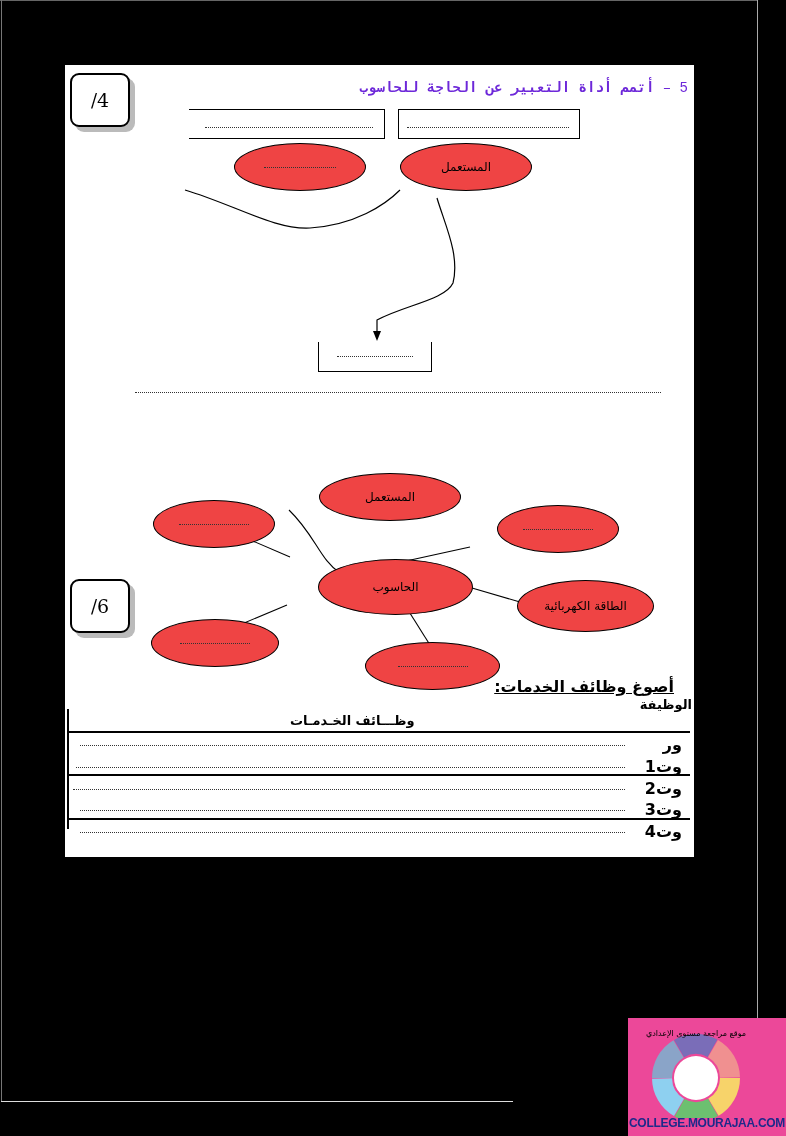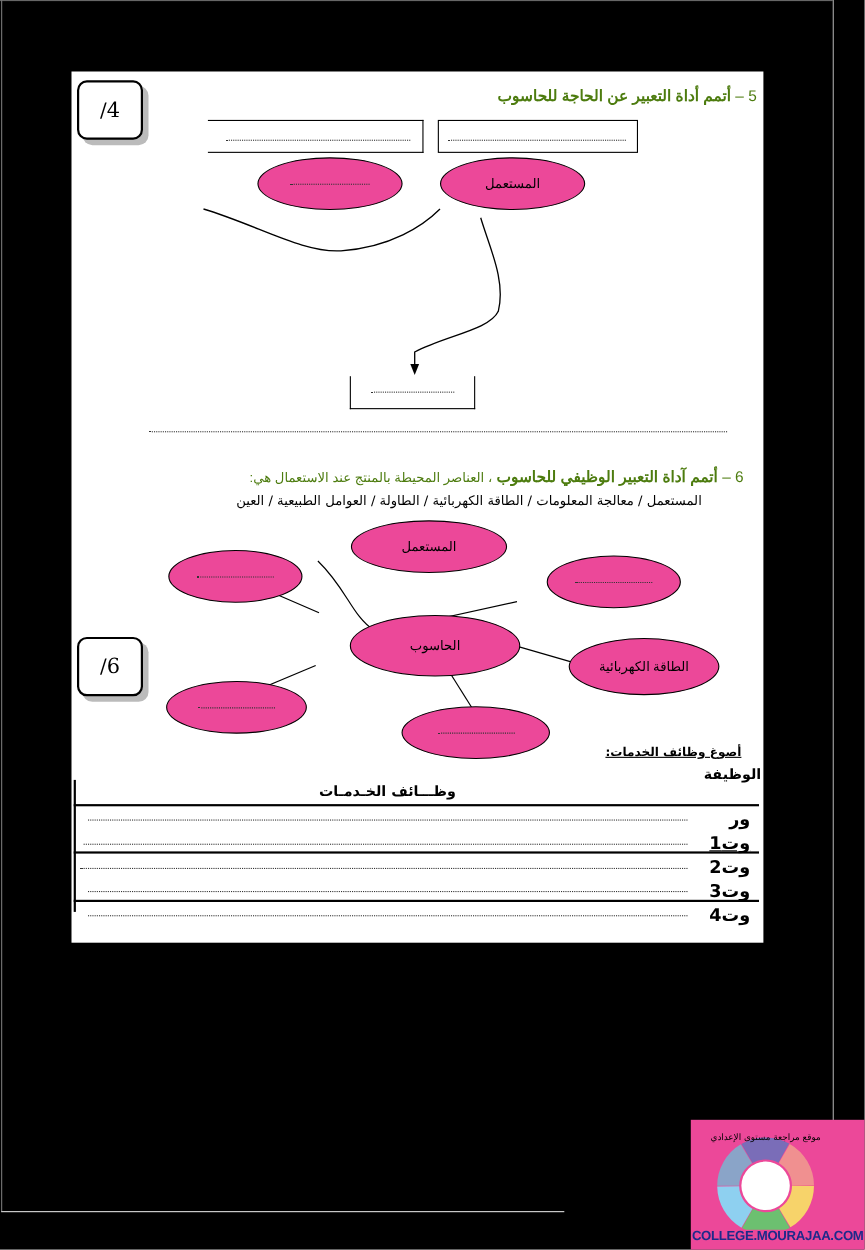--- a/index.html
+++ b/index.html
@@ -6,28 +6,28 @@
   body { width:786px; height:1136px; background:#000; position:relative; overflow:hidden; font-family:"DejaVu Sans", sans-serif; }
   .frame-top { position:absolute; left:0; top:0; width:757px; height:1px; background:#666; }
   .frame-left { position:absolute; left:1px; top:0; width:1px; height:1101px; background:#777; }
   .frame-right { position:absolute; left:757px; top:0; width:1px; height:1101px; background:#aaa; }
   .frame-bottom { position:absolute; left:1px; top:1101px; width:512px; height:1px; background:#ddd; }
   .page { position:absolute; left:65px; top:65px; width:629px; height:792px; background:#fff; }
   .abs { position:absolute; }
   .rtl { direction:rtl; }
   .score-box { position:absolute; width:56px; height:50px; border:2.5px solid #000; border-radius:9px; background:#fff; box-shadow:5px 5px 0 #bbb; display:flex; align-items:center; justify-content:center; font-family:"DejaVu Serif", serif; font-size:18px; }
   .score-box sub { font-size:19px; vertical-align:-6px; }
-  .q-title { font-family:Liberation Sans, sans-serif; font-size:14px; color:#4d7c0f; white-space:nowrap; }
+  .q-title { font-family:Liberation Mono, monospace; font-size:14px; color:#6d28d9; white-space:nowrap; }
   .q-title b { font-weight:bold; }
   .dots { border-bottom:1px dotted #333; height:0; }
   .rect-box { position:absolute; border:1px solid #000; background:#fff; }
-  .ellipse { position:absolute; border:1px solid #000; border-radius:50%; background:#ec4899; display:flex; align-items:center; justify-content:center; font-size:12px;font-family:Liberation Serif, serif; }
+  .ellipse { position:absolute; border:1px solid #000; border-radius:50%; background:#ef4444; display:flex; align-items:center; justify-content:center; font-size:12px; }
   .ellipse .dots { width:70px; }
   svg.lines { position:absolute; left:0; top:0; }
-  .sub-title { font-size:11px; font-weight:bold; text-decoration:underline; }
+  .sub-title { font-size:16px; font-weight:bold; text-decoration:underline; }
   .table-head { font-size:13px; font-weight:bold; }
   .row-label { position:absolute; font-size:16px; font-weight:bold; font-family:"DejaVu Sans", sans-serif; direction:rtl; }
   .hline { position:absolute; height:1.5px; background:#000; }
   .logo { position:absolute; left:628px; top:1018px; width:158px; height:118px; background:#ec4899; }
   .logo-text { position:absolute; left:0; width:158px; bottom:6px; text-align:center; font-family:"Liberation Sans", sans-serif; font-weight:bold; font-size:12px; color:#1e2a8a; letter-spacing:-0.3px; }
 </style>
 </head>
 <body>
 
 <div class="frame-top"></div>
@@ -66,26 +66,20 @@
   <div class="ellipse" style="left:335px; top:78px; width:130px; height:46px;">
     <span>المستعمل</span>
   </div>
 
   <div class="abs" style="left:253px; top:277px; width:112px; height:29px; border:1px solid #000; border-top:none;">
     <div class="dots" style="position:absolute; left:18px; top:14px; width:76px;"></div>
   </div>
 
   <div class="dots" style="position:absolute; left:70px; top:327px; width:526px;"></div>
 
-  <div class="abs rtl q-title" style="right:18px; top:360px;">
-    <span>6 –</span>
-    <b>أتمم آداة التعبير الوظيفي للحاسوب</b>
-    <span style="font-size:12px;">، العناصر المحيطة بالمنتج عند الاستعمال هي:</span>
-  </div>
-  <div class="abs rtl" style="right:56px; top:383px; font-size:12px; white-space:nowrap;">المستعمل / معالجة المعلومات / الطاقة الكهربائية / الطاولة / العوامل الطبيعية / العين</div>
 
   <svg class="lines" width="629" height="792">
     <path d="M224,445 C250,470 255,495 275,508" fill="none" stroke="#000" stroke-width="1.1"></path>
     <path d="M160,464 L225,492" fill="none" stroke="#000" stroke-width="1.1"></path>
     <path d="M300,505 L405,482" fill="none" stroke="#000" stroke-width="1.1"></path>
     <path d="M407,523 L455,537" fill="none" stroke="#000" stroke-width="1.1"></path>
     <path d="M160,566 L222,540" fill="none" stroke="#000" stroke-width="1.1"></path>
     <path d="M343,545 L365,580" fill="none" stroke="#000" stroke-width="1.1"></path>
   </svg>
 
@@ -123,21 +117,21 @@
   <div class="abs rtl table-head" style="right:2px; top:632px;">الوظيفة</div>
   <div class="abs rtl table-head" style="left:225px; top:648px;">وظـــائف الخـدمـات</div>
 
   <div class="hline" style="left:2px; top:666px; width:623px;"></div>
   <div class="hline" style="left:2px; top:709px; width:623px;"></div>
   <div class="hline" style="left:2px; top:753px; width:623px;"></div>
 
   <div class="row-label" style="right:12px; top:670px;">ور</div>
   <div class="dots" style="position:absolute; left:15px; top:680px; width:545px;"></div>
 
-  <div class="row-label" style="right:12px; top:692px;text-decoration:underline;">وت1</div>
+  <div class="row-label" style="right:12px; top:692px;">وت1</div>
   <div class="dots" style="position:absolute; left:11px; top:702px; width:549px;"></div>
 
   <div class="row-label" style="right:12px; top:714px;">وت2</div>
   <div class="dots" style="position:absolute; left:8px; top:724px; width:552px;"></div>
 
   <div class="row-label" style="right:12px; top:735px;">وت3</div>
   <div class="dots" style="position:absolute; left:15px; top:745px; width:545px;"></div>
 
   <div class="row-label" style="right:12px; top:757px;">وت4</div>
   <div class="dots" style="position:absolute; left:15px; top:767px; width:545px;"></div>

